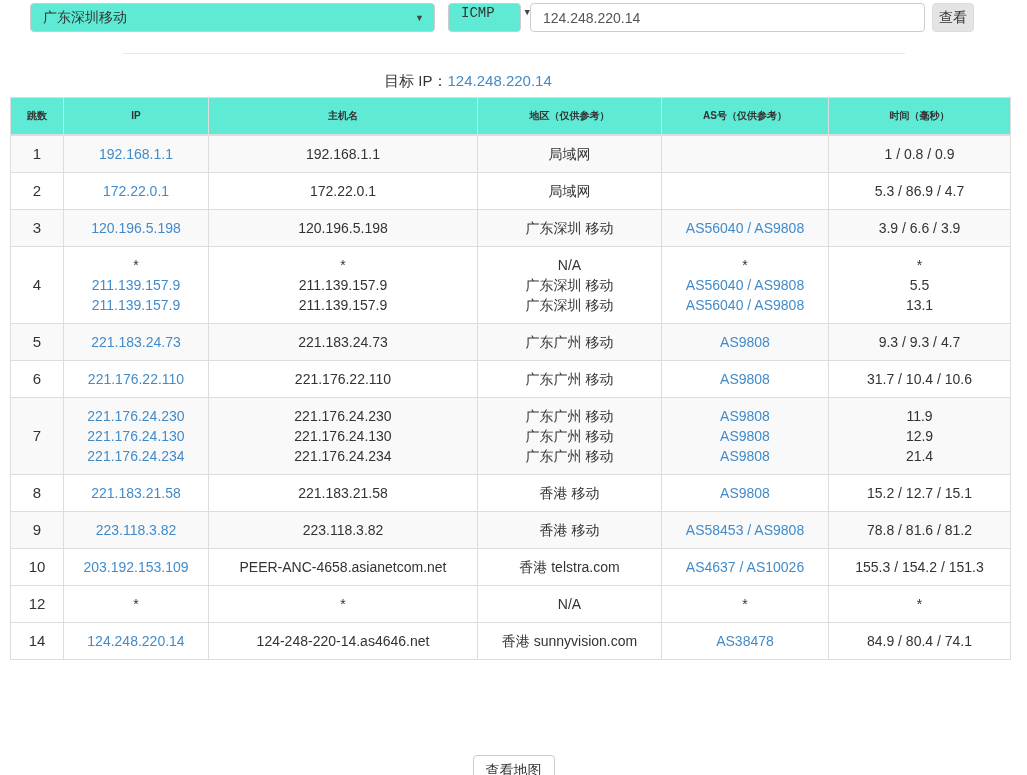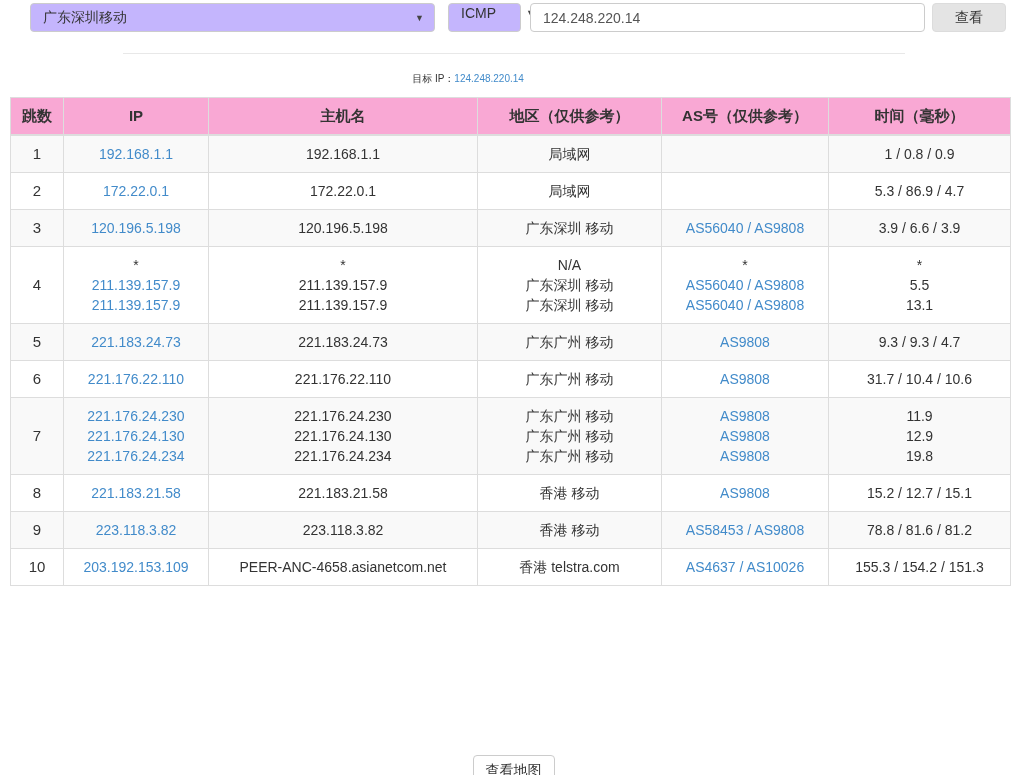--- a/index.html
+++ b/index.html
@@ -3,45 +3,45 @@
 <meta charset="utf-8">
 <style>
   * { box-sizing: border-box; margin: 0; padding: 0; }
   html, body { width: 1027px; height: 775px; overflow: hidden; background: #fff;
     font-family: "Liberation Sans", "DejaVu Sans", sans-serif; color: #333; }
   .page { position: relative; width: 1027px; height: 775px; }
 
   
   .topbar { position: absolute; top: 0; left: 0; width: 1027px; height: 36px; background: #fff; }
   .ctl { position: absolute; top: 3px; height: 29px; border: 1px solid #ccc; border-radius: 4px;
-    background: #c4b5fd; display: flex; align-items: center; font-size: 14px; color: #333; cursor: pointer; gap: 30px; }
+    background: #5eead4; display: flex; align-items: center; font-size: 14px; color: #333; cursor: pointer; gap: 30px; }
   .select-node { left: 30px; width: 405px; padding: 0 10px 0 12px; }
-  .select-proto { left: 448px; width: 73px; padding: 0 8px 10px 12px; }
+  .select-proto { left: 448px; width: 73px; padding: 0 8px 10px 12px; font-family: Liberation Mono, monospace; }
   .ctl .caret { margin-left: auto; font-size: 9px; color: #444; }
   .target-input { position: absolute; top: 3px; left: 530px; width: 395px; height: 29px;
     border: 1px solid #ccc; border-radius: 4px; padding: 0 12px; font-size: 14px; color: #555;
     font-family: "Liberation Sans", "DejaVu Sans", sans-serif; outline: none; }
-  .go-btn { position: absolute; top: 3px; left: 932px; width: 74px; height: 29px;
+  .go-btn { position: absolute; top: 3px; left: 932px; width: 42px; height: 29px;
     background: #e4e4e4; border: 1px solid #dcdcdc; border-radius: 4px; font-size: 14px;
     color: #333; cursor: pointer; font-family: "Liberation Sans", "DejaVu Sans", sans-serif; }
 
   .divider { position: absolute; top: 53px; left: 123px; width: 782px; height: 0;
     border-top: 1px solid #e8e8e8; }
 
   
   .target-line { position: absolute; top: 72px; left: 0; width: 936px; text-align: center;
-    font-size: 10px; color: #333; }
+    font-size: 15px; color: #333; }
   .target-line a { color: #428bca; text-decoration: none; }
 
   
   table.trace { position: absolute; top: 97px; left: 10px; width: 1000px;
     border-collapse: collapse; table-layout: fixed; font-size: 14px; }
   .trace th, .trace td { border: 1px solid #ddd; text-align: center; vertical-align: middle;
     padding: 8px 4px; line-height: 20px; }
-  .trace th { font-weight: bold; background: #f9a8d4; border-bottom: 2px solid #ddd; font-size: 15px; margin-left: 12px; }
+  .trace th { font-weight: bold; background: #5eead4; border-bottom: 2px solid #ddd; font-size: 10px; margin-left: 12px; }
   .trace tbody tr.striped { background: #f9f9f9; }
   .trace td .line { line-height: 20px; }
   .trace a { color: #428bca; text-decoration: none; cursor: pointer; }
   .trace .as-sep { color: #428bca; }
   .hop-num { font-size: 15px; }
 
   
   .map-btn { position: absolute; top: 755px; left: 50%; transform: translateX(-50%);
     background: #fff; border: 1px solid #ccc; border-radius: 4px; padding: 6px 12px 7px;
     font-size: 14px; color: #333; cursor: pointer;
@@ -227,21 +227,21 @@
             <div class="line">广东广州 移动</div>
           </td>
           <td>
             <div class="line"><a>AS9808</a></div>
             <div class="line"><a>AS9808</a></div>
             <div class="line"><a>AS9808</a></div>
           </td>
           <td>
             <div class="line">11.9</div>
             <div class="line">12.9</div>
-            <div class="line">19.8</div>
+            <div class="line">21.4</div>
           </td>
         </tr>
         <tr>
           <td><span class="hop-num">8</span></td>
           <td>
             <div class="line"><a>221.183.21.58</a></div>
           </td>
           <td>
             <div class="line">221.183.21.58</div>
           </td>
@@ -282,20 +282,56 @@
             <div class="line">PEER-ANC-4658.asianetcom.net</div>
           </td>
           <td>
             <div class="line">香港 telstra.com</div>
           </td>
           <td>
             <div class="line"><a>AS4637</a><span class="as-sep"> / </span><a>AS10026</a></div>
           </td>
           <td>
             <div class="line">155.3 / 154.2 / 151.3</div>
+          </td>
+        </tr>
+        <tr>
+          <td><span class="hop-num">12</span></td>
+          <td>
+            <div class="line">*</div>
+          </td>
+          <td>
+            <div class="line">*</div>
+          </td>
+          <td>
+            <div class="line">N/A</div>
+          </td>
+          <td>
+            <div class="line">*</div>
+          </td>
+          <td>
+            <div class="line">*</div>
+          </td>
+        </tr>
+        <tr>
+          <td><span class="hop-num">14</span></td>
+          <td>
+            <div class="line"><a>124.248.220.14</a></div>
+          </td>
+          <td>
+            <div class="line">124-248-220-14.as4646.net</div>
+          </td>
+          <td>
+            <div class="line">香港 sunnyvision.com</div>
+          </td>
+          <td>
+            <div class="line"><a>AS38478</a></div>
+          </td>
+          <td>
+            <div class="line">84.9 / 80.4 / 74.1</div>
           </td>
         </tr>
       </tbody>
   </table>
 
   <button class="map-btn">查看地图</button>
 
 </div>
 
 </body></html>

